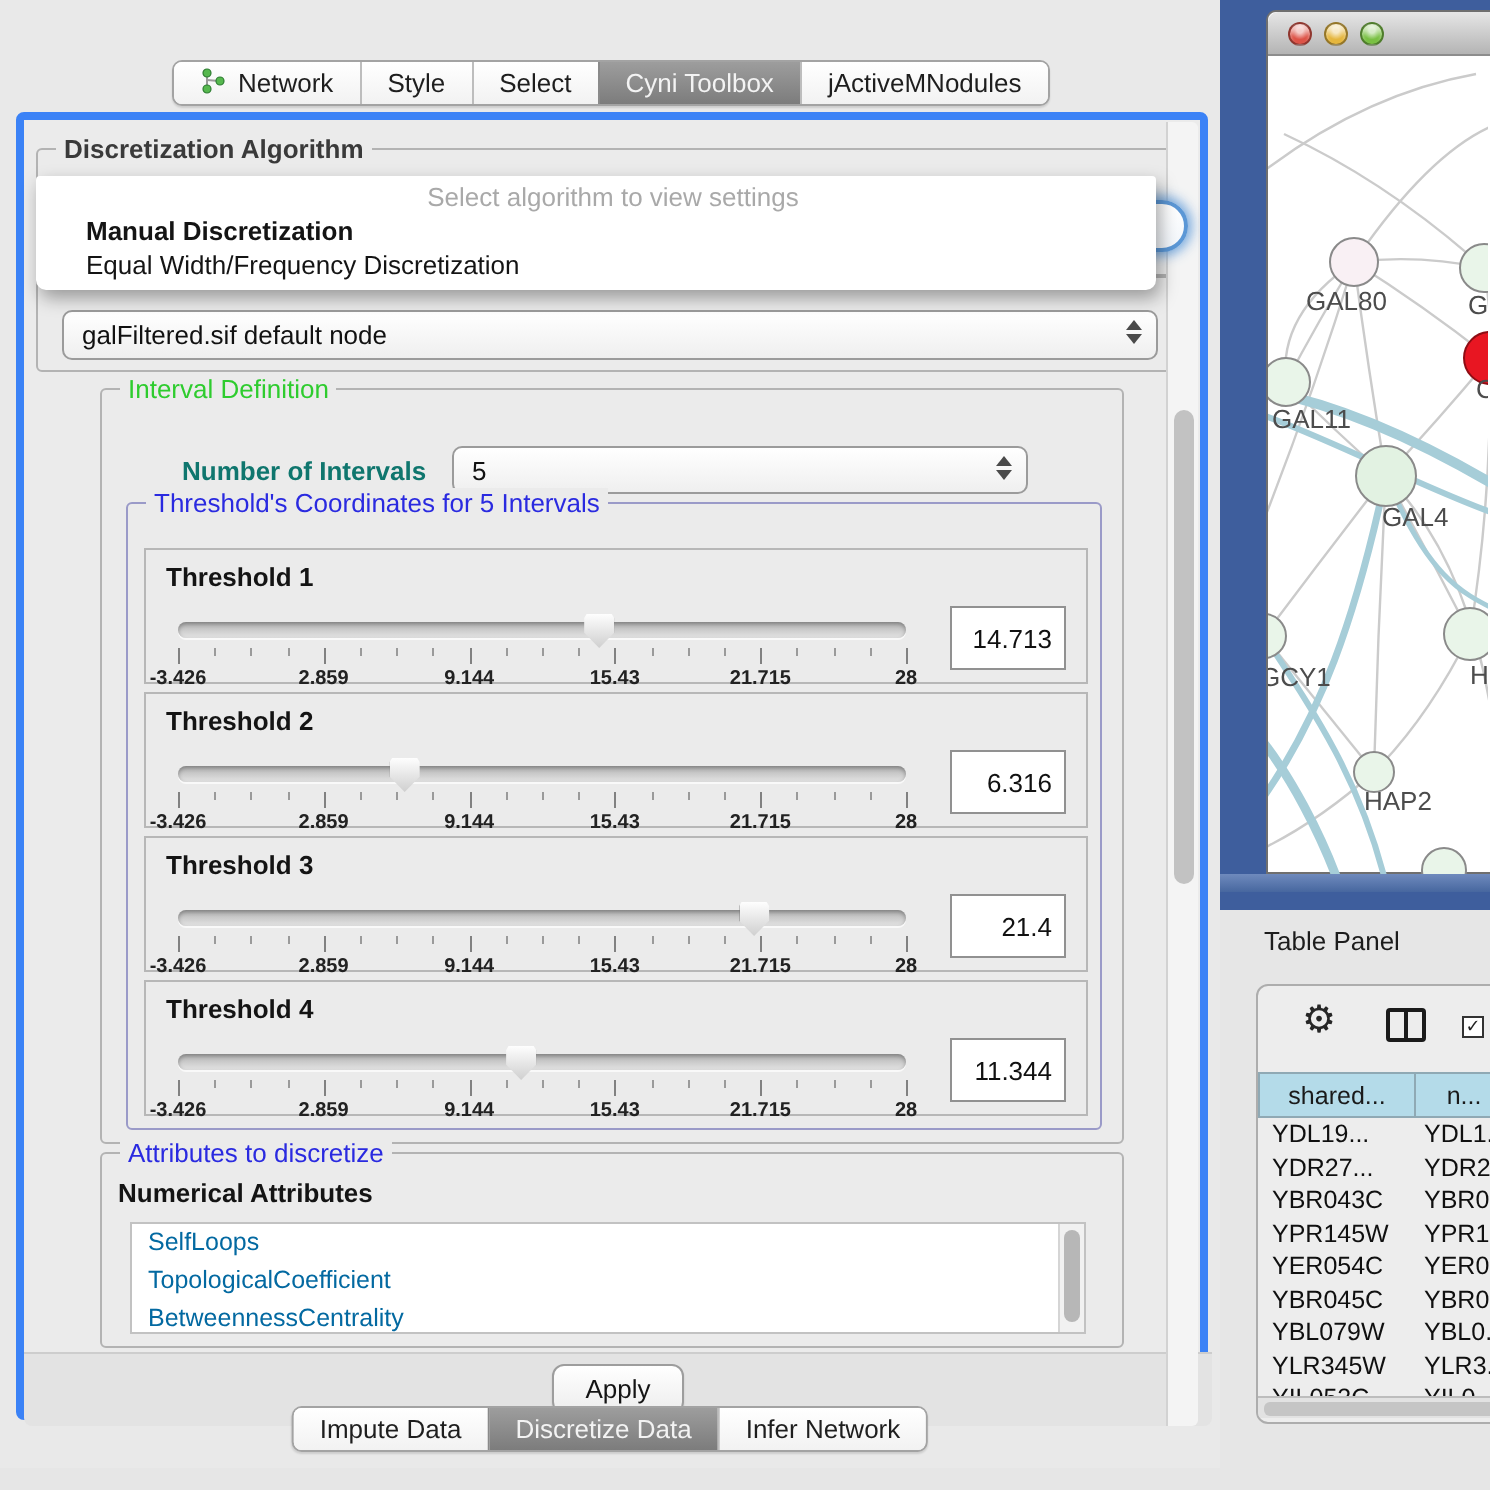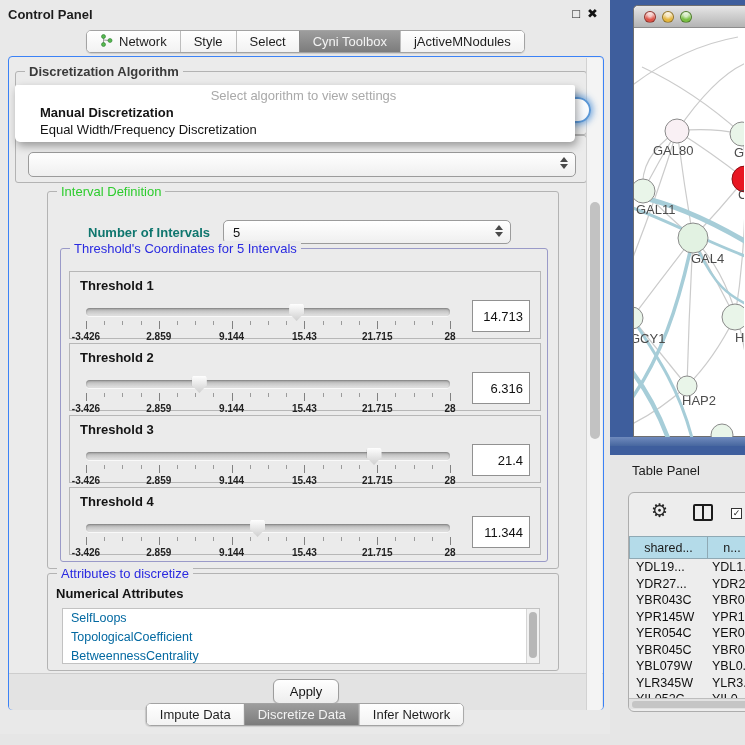--- a/index.html
+++ b/index.html
@@ -16,21 +16,21 @@
 
   
   .seg-bar { position:absolute; display:flex; height:23px; background:#fdfdfd; border:1px solid #a3a3a3; border-radius:5px; overflow:hidden; box-shadow:0 1px 1px rgba(0,0,0,.12); }
   .seg { display:flex; align-items:center; padding:0 13px; font-size:13px; color:#1e1e1e; background:linear-gradient(#ffffff,#f2f2f2); white-space:nowrap; }
   .seg + .seg { border-left:1px solid #bdbdbd; }
   .seg.sel { background:linear-gradient(#9d9d9d,#7c7c7c); color:#f3f3f3; border-left-color:#8a8a8a; }
   #top-tabs { left:86px; top:30px; }
   #bottom-tabs { left:50%; transform:translateX(-50%); top:703px; z-index:6; }
   .net-ic { margin-right:6px; }
 
-  #main-panel { position:absolute; left:8px; top:56px; width:596px; height:654px; background:#ebebeb; border:1px solid #3b82f6; border-radius:4px; }
+  #main-panel { position:absolute; left:8px; top:56px; width:596px; height:654px; background:#ebebeb; border:4px solid #3b82f6; border-radius:4px; }
 
   
   .grp { position:absolute; border:1px solid #b3b3b3; border-radius:3px; }
   .grp-title { position:absolute; top:-8px; left:9px; background:#ebebeb; padding:0 4px; font-size:13px; }
   .t-gray { color:#3a3a3a; font-weight:bold; }
   .t-green { color:#2ecc2e; }
   .t-blue { color:#2a2ae0; }
 
   #grp-disc  { left:6px;  top:14px;  width:572px; height:64px; }
   #grp-table { left:6px;  top:78px;  width:572px; height:48px; }
@@ -104,25 +104,20 @@
   .trow { display:flex; height:16.5px; align-items:center; font-size:12.5px; color:#101010; }
   .trow .c1 { width:76px; padding-left:7px; white-space:nowrap; overflow:hidden; }
   .trow .c2 { flex:1; padding-left:7px; white-space:nowrap; overflow:hidden; }
   #hscroll { position:absolute; left:0; top:205px; width:100%; height:11px; background:#e2e2e2; border-top:1px solid #bdbdbd; }
   #hscroll .thumb-h { position:absolute; left:3px; top:2px; width:116px; height:7px; background:#c5c5c5; border-radius:3px; }
 </style>
 </head>
 <body>
 
 <div id="left-panel">
-  <div id="cp-titlebar">
-    <span id="cp-title">Control Panel</span>
-    <span id="cp-float">□</span>
-    <span id="cp-close">✖</span>
-  </div>
 
   <div id="top-tabs" class="seg-bar">
     <div class="seg">
       <span class="net-ic">
         <svg width="13" height="13" viewBox="0 0 13 13">
             <line x1="3.5" y1="3" x2="3.5" y2="10" stroke="#9a9a9a"></line>
             <line x1="3.5" y1="6" x2="9.5" y2="6.5" stroke="#9a9a9a"></line>
             <circle cx="3.5" cy="2.5" r="2" fill="#56b84e" stroke="#2e7d32" stroke-width=".6"></circle>
             <circle cx="3.5" cy="10.5" r="2" fill="#56b84e" stroke="#2e7d32" stroke-width=".6"></circle>
             <circle cx="10" cy="6.5" r="2" fill="#56b84e" stroke="#2e7d32" stroke-width=".6"></circle>
@@ -153,20 +148,21 @@
 
     <div id="algo-popup">
       <div id="popup-hint" class="popup-row">Select algorithm to view settings</div>
       <div id="popup-opt1" class="popup-row">Manual Discretization</div>
       <div id="popup-opt2" class="popup-row">Equal Width/Frequency Discretization</div>
     </div>
 
     <div id="grp-table" class="grp">
       <span class="grp-title t-gray">Table Data</span>
       <div id="combo-tabledata" class="combo">
+        <span>galFiltered.sif default node</span>
         <span class="arrows">
             <span class="arr-up"></span>
             <span class="arr-dn"></span>
           </span>
       </div>
     </div>
 
     <div id="grp-interval" class="grp">
       <span class="grp-title t-green">Interval Definition</span>
       <span id="num-label">Number of Intervals</span>

